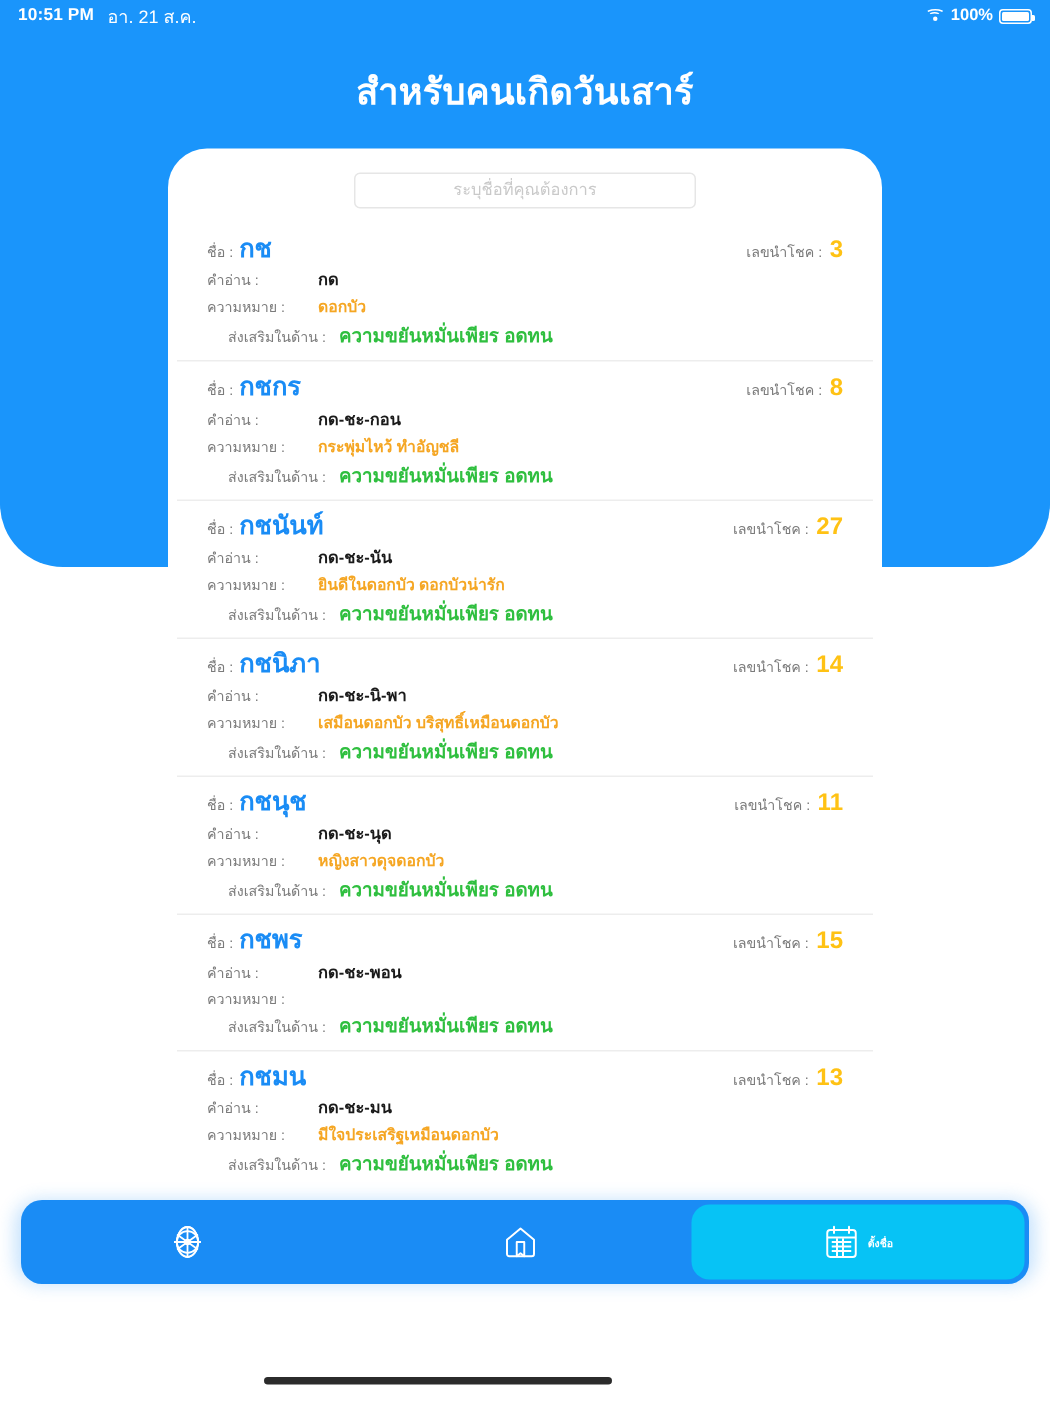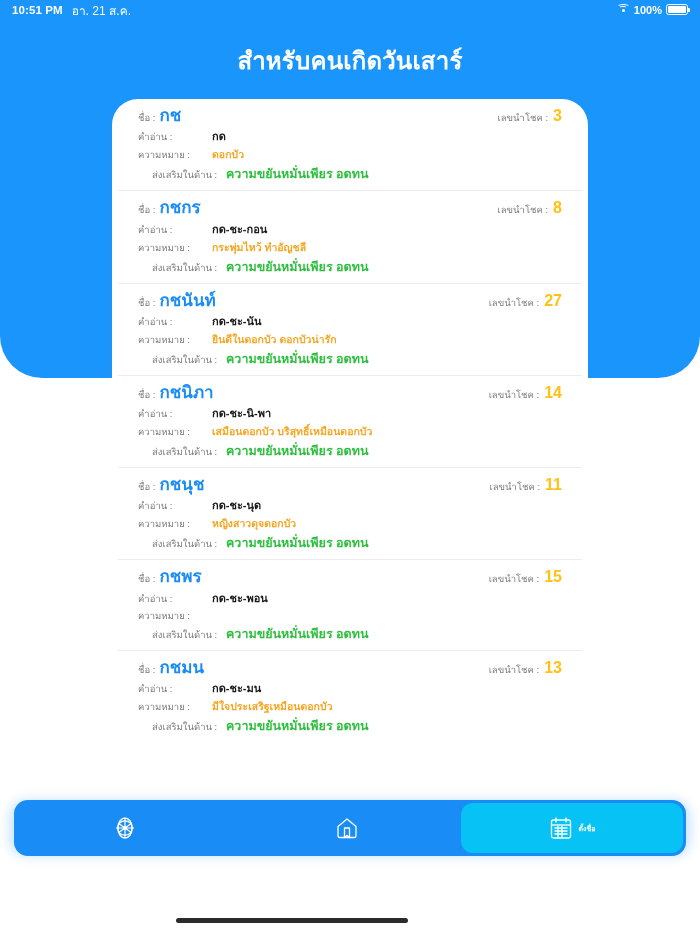--- a/index.html
+++ b/index.html
@@ -16,21 +16,21 @@
     background:#1a95fb;
     border-bottom-left-radius:42px; border-bottom-right-radius:42px;
   }
   
   .statusbar{
     position:absolute; left:0; top:0; width:700px; height:20px;
     display:flex; align-items:center; color:#fff;
     font-size:11.5px; font-weight:bold; padding:0 12px;
   }
   .sb-left{ display:flex; align-items:center; gap:9px; }
-  .sb-right{ margin-left:auto; display:flex; align-items:flex-start; gap:4px; }
+  .sb-right{ margin-left:auto; display:flex; align-items:flex-end; gap:4px; }
   .sb-time{ letter-spacing:.1px; }
   .sb-date{ font-weight:normal; font-size:12px; }
   .wifi-icon{ display:inline-block; width:13px; height:10px; position:relative; }
   .wifi-icon i{ position:absolute; border:1.4px solid #fff; border-bottom:none;
      border-left-color:transparent; border-right-color:transparent; border-radius:50% 50% 0 0; }
   .wifi-icon i:nth-child(1){ width:13px; height:6px; left:0; top:0; }
   .wifi-icon i:nth-child(2){ width:8px; height:4px; left:2.5px; top:2.4px; }
   .wifi-icon i:nth-child(3){ width:3px; height:3px; left:5px; top:5px;
      background:#fff; border-radius:50%; border:none; }
   .batt-pct{ font-size:11px; font-weight:bold; }
@@ -127,20 +127,23 @@
           </span>
       </div>
     </div>
 
     <div class="page-title">สำหรับคนเกิดวันเสาร์</div>
   </div>
 
   <div class="card">
     <div class="card-inner">
 
+      <div class="search-wrap">
+        <input class="search-input" type="text" placeholder="ระบุชื่อที่คุณต้องการ" style="">
+      </div>
 
       <div class="list" id="entry-list">
           <div class="entry">
             <div class="row row-top">
               <span class="lbl">ชื่อ :</span>
               <span class="name-val">กช</span>
               <span class="lucky-wrap">
                 <span class="lbl">เลขนำโชค :</span>
                 <span class="lucky-val">3</span>
               </span>

